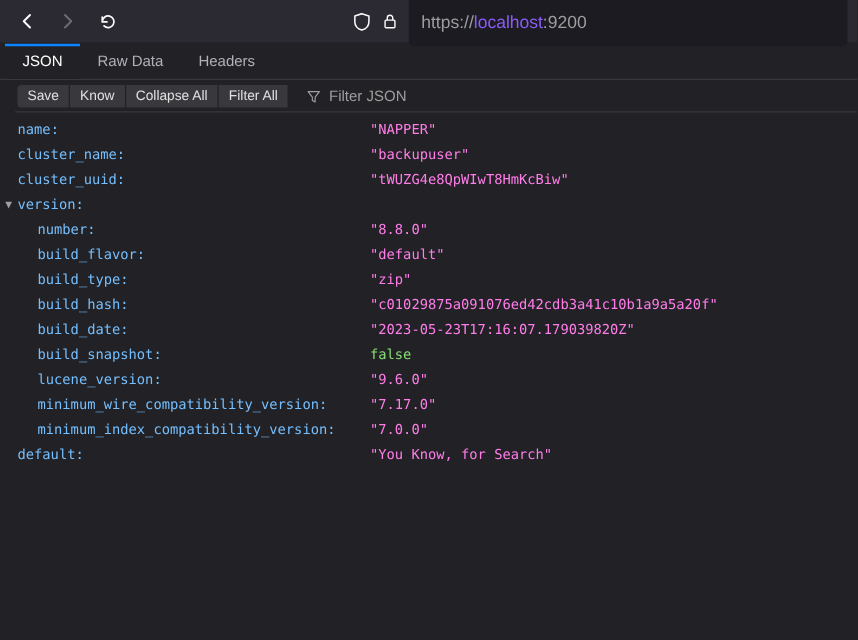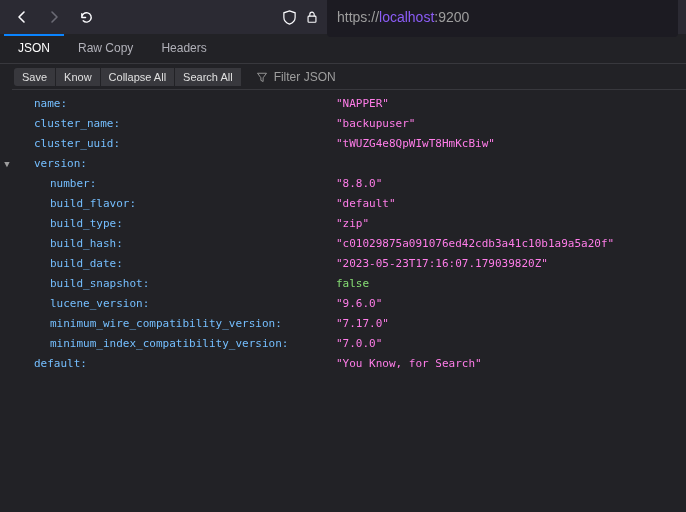--- a/index.html
+++ b/index.html
@@ -53,21 +53,21 @@
   color: #9e9e9e;
   font-size: 14px;
 }
 .url-bar .host { color: #8b5cf6; }
 
 
 .tabs {
   height: 30px;
   background: #222226;
   display: flex;
-  align-items: flex-start;
+  align-items: center;
   padding: 0 4px;
   border-bottom: 1px solid #38383d;
 }
 .tab {
   padding: 7px 14px;
   color: #b1b1b9;
   font-size: 12px;
   cursor: pointer;
 }
 .tab.active {
@@ -119,21 +119,20 @@
 
 .json-body {
   padding: 4px 0;
   font-family: "Menlo", "Consolas", monospace;
   font-size: 11px;
   line-height: 20px;
 }
 .row {
   display: flex;
   white-space: pre;
-  gap: 20px;
 }
 .toggle {
   width: 14px;
   text-align: center;
   color: #9e9e9e;
   font-size: 9px;
   line-height: 20px;
   user-select: none;
 }
 .indent0 { padding-left: 0; }
@@ -181,29 +180,29 @@
     <div class="url-bar">
       <span>https://</span>
         <span class="host">localhost</span>
         <span>:9200</span>
     </div>
   </div>
 </div>
 
 <div class="tabs">
   <div class="tab active">JSON</div>
-  <div class="tab">Raw Copy</div>
+  <div class="tab">Raw Data</div>
   <div class="tab">Headers</div>
 </div>
 
 <div class="actions">
   <button class="action-btn">Save</button>
   <button class="action-btn">Know</button>
   <button class="action-btn">Collapse All</button>
-  <button class="action-btn">Search All</button>
+  <button class="action-btn">Filter All</button>
   <div class="filter-wrap">
     <svg width="12" height="12" viewBox="0 0 16 16">
         <path d="M2 3h12L9.5 9v5l-3-1.5V9Z" stroke="currentColor" stroke-width="1.2" fill="none" stroke-linejoin="round"></path>
       </svg>
     <input class="filter-input" placeholder="Filter JSON" style="">
   </div>
 </div>
 
 <div class="json-body">
   <div class="row">

